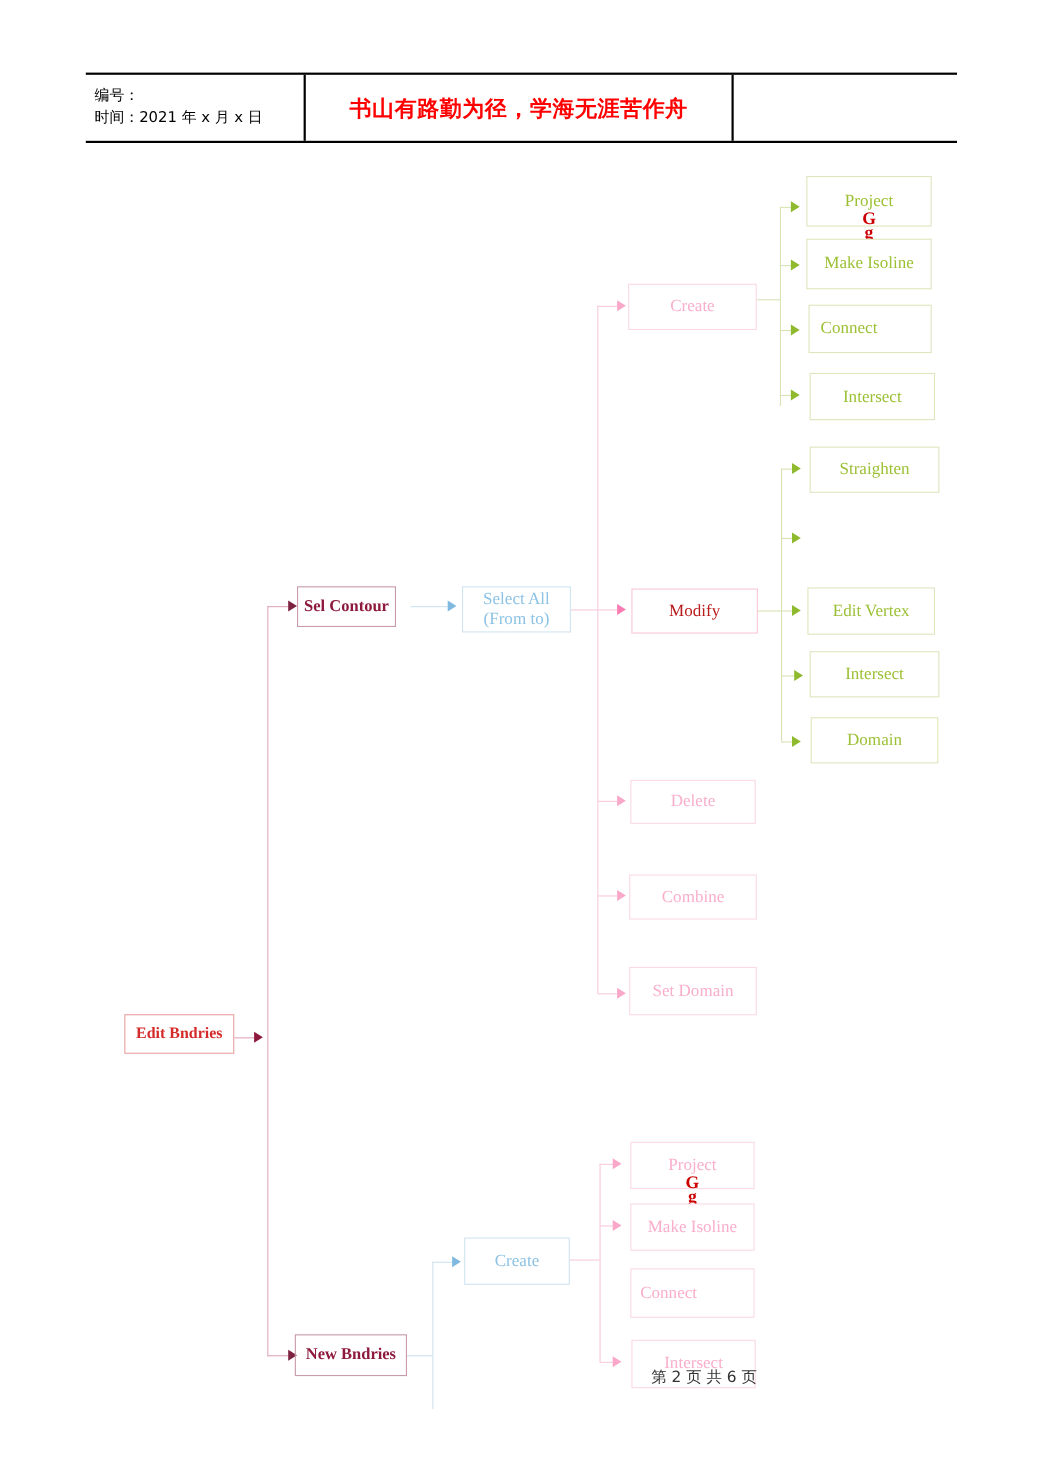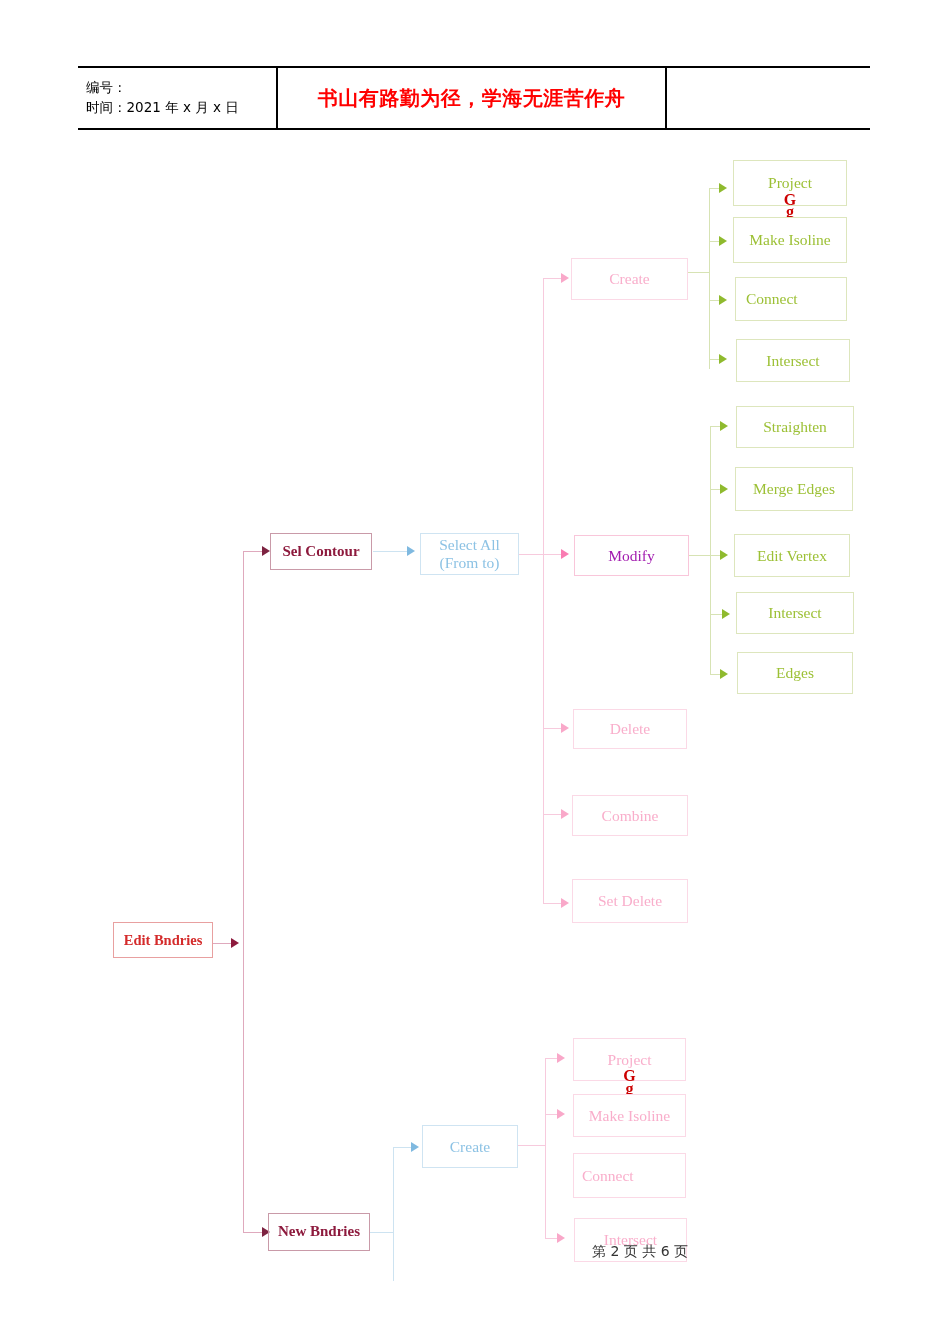--- a/index.html
+++ b/index.html
@@ -38,21 +38,21 @@
     display:flex;align-items:center;justify-content:center;
     font-size:15px;line-height:1.15;text-align:center;
     background:transparent;
   }
   .node.two-line{flex-direction:column;}
   
   .n-red     {border-color:#e8a0a0;color:#d42b2b;font-weight:bold;font-size:14.5px;}
   .n-maroon  {border-color:#c99aa8;color:#8d1a3d;font-weight:bold;font-size:15px;}
   .n-blue    {border-color:#cfe4f2;color:#8cc2e4;font-size:15.5px;}
   .n-pink    {border-color:#fbd9e6;color:#f9aecb;font-size:15.5px;}
-  .n-pinkmid {border-color:#f9c6da;color:#a21caf;font-size:15.5px;}
+  .n-pinkmid {border-color:#f9c6da;color:#b91c1c;font-size:15.5px;}
   .n-green   {border-color:#dde6bd;color:#9cc035;font-size:15.5px;}
 
   .badge-g{
     position:absolute;left:0;right:0;
     color:#cc0000;font-weight:bold;font-size:16px;
     font-family:"Liberation Serif", serif;text-align:center;
     pointer-events:none;
   }
 
   
@@ -103,21 +103,21 @@
   <div class="ar ar-r rose" style="left:231px;top:938px;"></div>
 
   <div class="ln v ln-rose" style="left:243px;top:551px;height:682px;"></div>
 
   <div class="ln h ln-rose" style="left:243px;top:551px;width:19px;"></div>
   <div class="ar ar-r maroon" style="left:262px;top:546px;"></div>
 
   <div class="ln h ln-rose" style="left:243px;top:1232px;width:19px;"></div>
   <div class="ar ar-r maroon" style="left:262px;top:1227px;"></div>
 
-  <div class="node n-maroon" style="left:270px;top:533px;width:102px;height:37px;">
+  <div class="node n-maroon" style="left:270px;top:533px;width:90px;height:37px;">
     <span>Sel Contour</span>
   </div>
   <div class="ln h ln-blue" style="left:373px;top:551px;width:34px;"></div>
   <div class="ar ar-r blue" style="left:407px;top:546px;"></div>
 
   <div class="node n-blue two-line" style="left:420px;top:533px;width:99px;height:42px;">
     <span>Select All</span>
     <span>(From to)</span>
   </div>
 
@@ -145,21 +145,21 @@
   <div class="node n-pinkmid" style="left:574px;top:535px;width:115px;height:41px;">
     <span>Modify</span>
   </div>
   <div class="node n-pink" style="left:573px;top:709px;width:114px;height:40px;">
     <span>Delete</span>
   </div>
   <div class="node n-pink" style="left:572px;top:795px;width:116px;height:41px;">
     <span>Combine</span>
   </div>
   <div class="node n-pink" style="left:572px;top:879px;width:116px;height:44px;">
-    <span>Set Delete</span>
+    <span>Set Domain</span>
   </div>
 
   <div class="ln h ln-green" style="left:688px;top:272px;width:21px;"></div>
   <div class="ln v ln-green" style="left:709px;top:188px;height:181px;"></div>
 
   <div class="ln h ln-green" style="left:709px;top:188px;width:10px;"></div>
   <div class="ar ar-r green" style="left:719px;top:183px;"></div>
 
   <div class="ln h ln-green" style="left:709px;top:241px;width:10px;"></div>
   <div class="ar ar-r green" style="left:719px;top:236px;"></div>
@@ -201,31 +201,28 @@
 
   <div class="ln h ln-green" style="left:710px;top:614px;width:12px;"></div>
   <div class="ar ar-r green" style="left:722px;top:609px;"></div>
 
   <div class="ln h ln-green" style="left:710px;top:674px;width:10px;"></div>
   <div class="ar ar-r green" style="left:720px;top:669px;"></div>
 
   <div class="node n-green" style="left:736px;top:406px;width:118px;height:42px;">
     <span>Straighten</span>
   </div>
-  <div class="node n-green" style="left:735px;top:467px;width:118px;height:44px;">
-    <span>Merge Edges</span>
-  </div>
   <div class="node n-green" style="left:734px;top:534px;width:116px;height:43px;">
     <span>Edit Vertex</span>
   </div>
   <div class="node n-green" style="left:736px;top:592px;width:118px;height:42px;">
     <span>Intersect</span>
   </div>
   <div class="node n-green" style="left:737px;top:652px;width:116px;height:42px;">
-    <span>Edges</span>
+    <span>Domain</span>
   </div>
 
   <div class="node n-maroon" style="left:268px;top:1213px;width:102px;height:38px;">
     <span>New Bndries</span>
   </div>
 
   <div class="ln h ln-blue" style="left:370px;top:1232px;width:23px;"></div>
   <div class="ln v ln-blue" style="left:393px;top:1147px;height:134px;"></div>
   <div class="ln h ln-blue" style="left:393px;top:1147px;width:18px;"></div>
   <div class="ar ar-r blue" style="left:411px;top:1142px;"></div>

